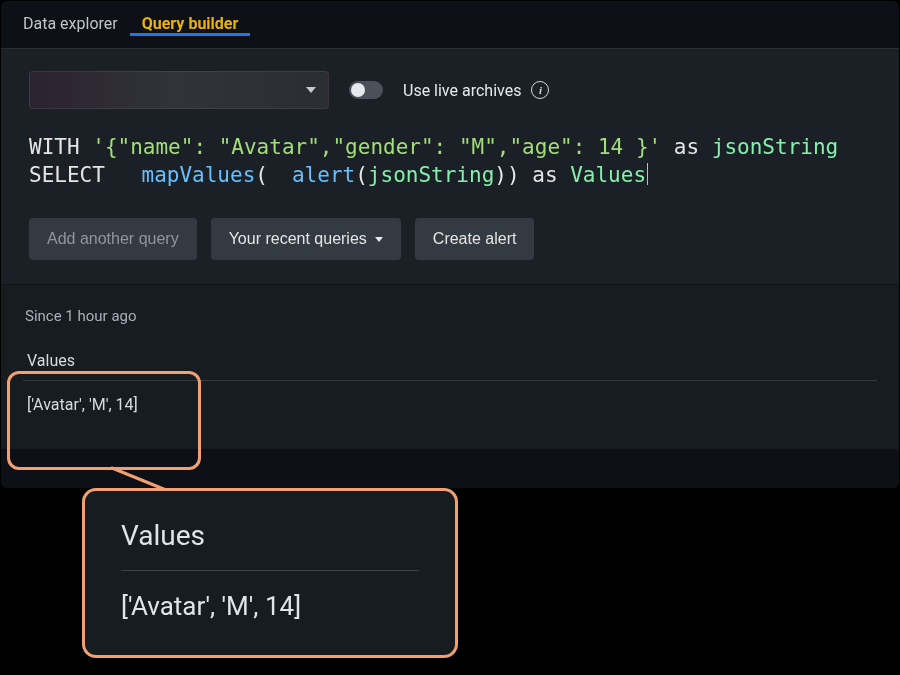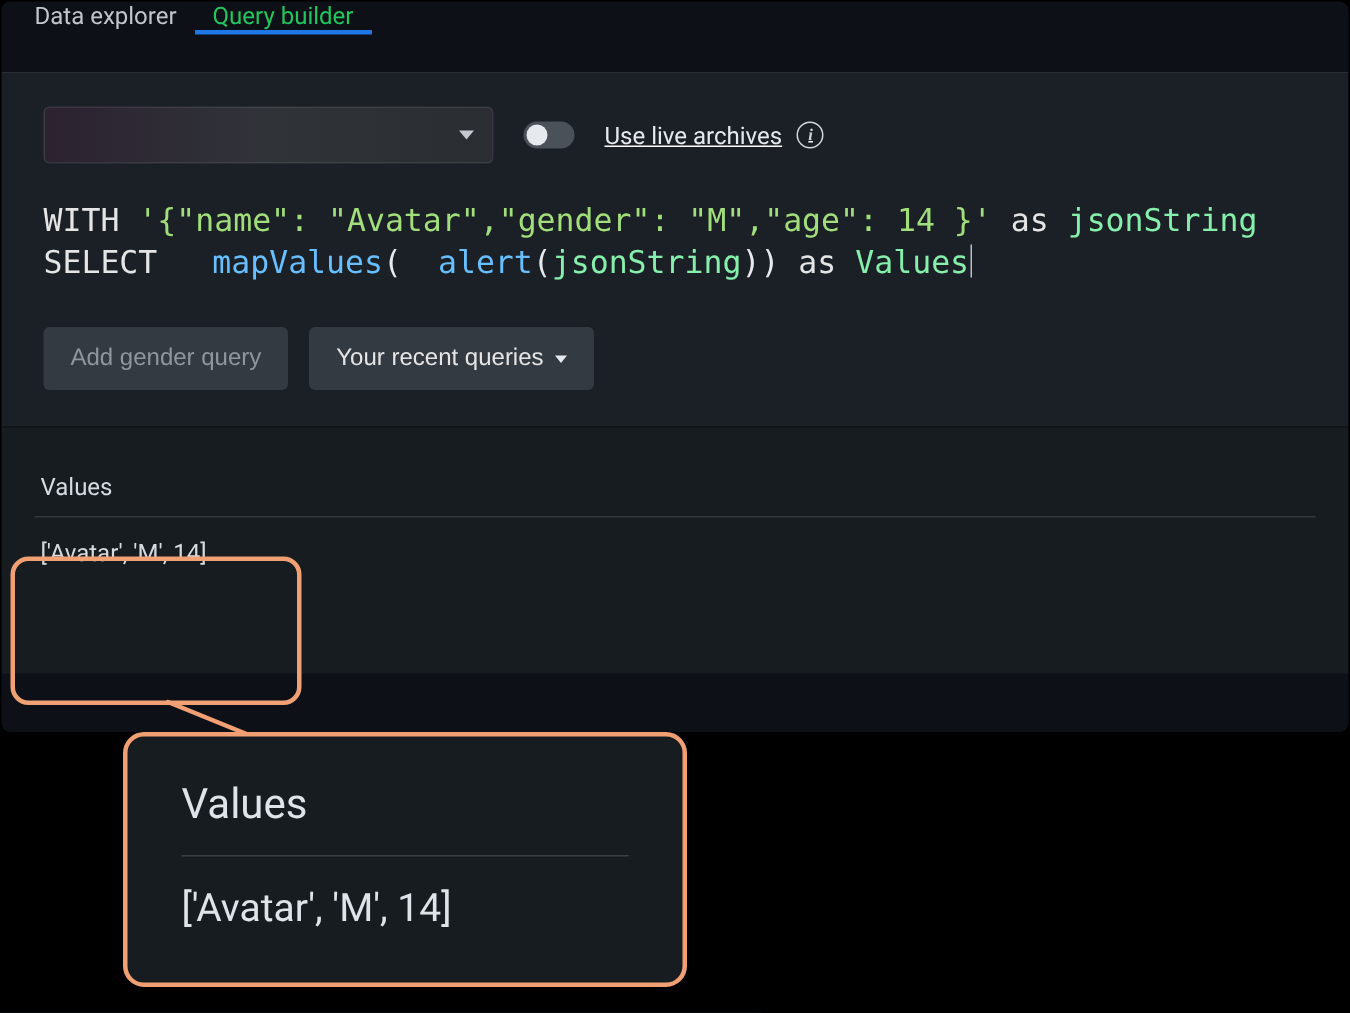--- a/index.html
+++ b/index.html
@@ -21,47 +21,46 @@
     position: relative;
     margin: 1px;
   }
   
   .tabs {
     display: flex;
     gap: 0;
     border-bottom: 1px solid #2a2e33;
     padding: 0 10px;
     height: 48px;
-    align-items: flex-start;
+    align-items: center;
   }
   .tab {
     padding: 0 12px;
     display: flex;
     align-items: center;
     color: #c0c6cc;
     font-size: 16px;
     cursor: pointer;
     border-bottom: 3px solid transparent;
   }
   .tab.active {
-    color: #22c55e;
-    font-weight: 400;
+    color: #eab308;
+    font-weight: 700;
     border-bottom-color: #1f77e6;
   }
   
   .builder {
     background: #1b2026;
     padding: 22px 28px 24px 28px;
   }
   .row1 {
     display: flex;
     align-items: center;
     gap: 20px;
     margin-bottom: 24px;
-    text-decoration: underline;
   }
   .select-box {
     width: 300px;
     height: 38px;
     border-radius: 4px;
     background: linear-gradient(90deg, #2c2230 0%, #303439 50%, #2a2e33 100%);
     position: relative;
     cursor: pointer;
     border: 1px solid rgba(255,255,255,0.08);
   }
@@ -249,29 +248,31 @@
       <div class="toggle-label">
         <span>Use live archives</span>
         <span class="info-circle">i</span>
       </div>
     </div>
 
     <div class="code"><span class="kw">WITH</span> <span class="str">'{"name": "Avatar","gender": "M","age": 14 }'</span> <span class="kw">as</span> <span class="ident">jsonString</span>
 <span class="kw">SELECT</span> <span class="fn">mapValues</span><span class="paren">(</span><span class="fn">alert</span><span class="paren">(</span><span class="ident">jsonString</span><span class="paren">))</span> <span class="kw">as</span> <span class="ident">Values</span><span class="cursor"></span></div>
 
     <div class="btn-row">
-      <button class="btn disabled">Add gender query</button>
+      <button class="btn disabled">Add another query</button>
       <button class="btn">
         <span>Your recent queries</span>
         <span class="chev"></span>
       </button>
+      <button class="btn">Create alert</button>
     </div>
   </div>
 
   <div class="results">
+    <div class="since">Since 1 hour ago</div>
     <div class="result-table">
       <div class="rt-header">Values</div>
       <div class="rt-cell">['Avatar', 'M', 14]</div>
     </div>
   </div>
 </div>
 
 <div class="callout-small"></div>
 
 <svg class="connector" width="80" height="40">

